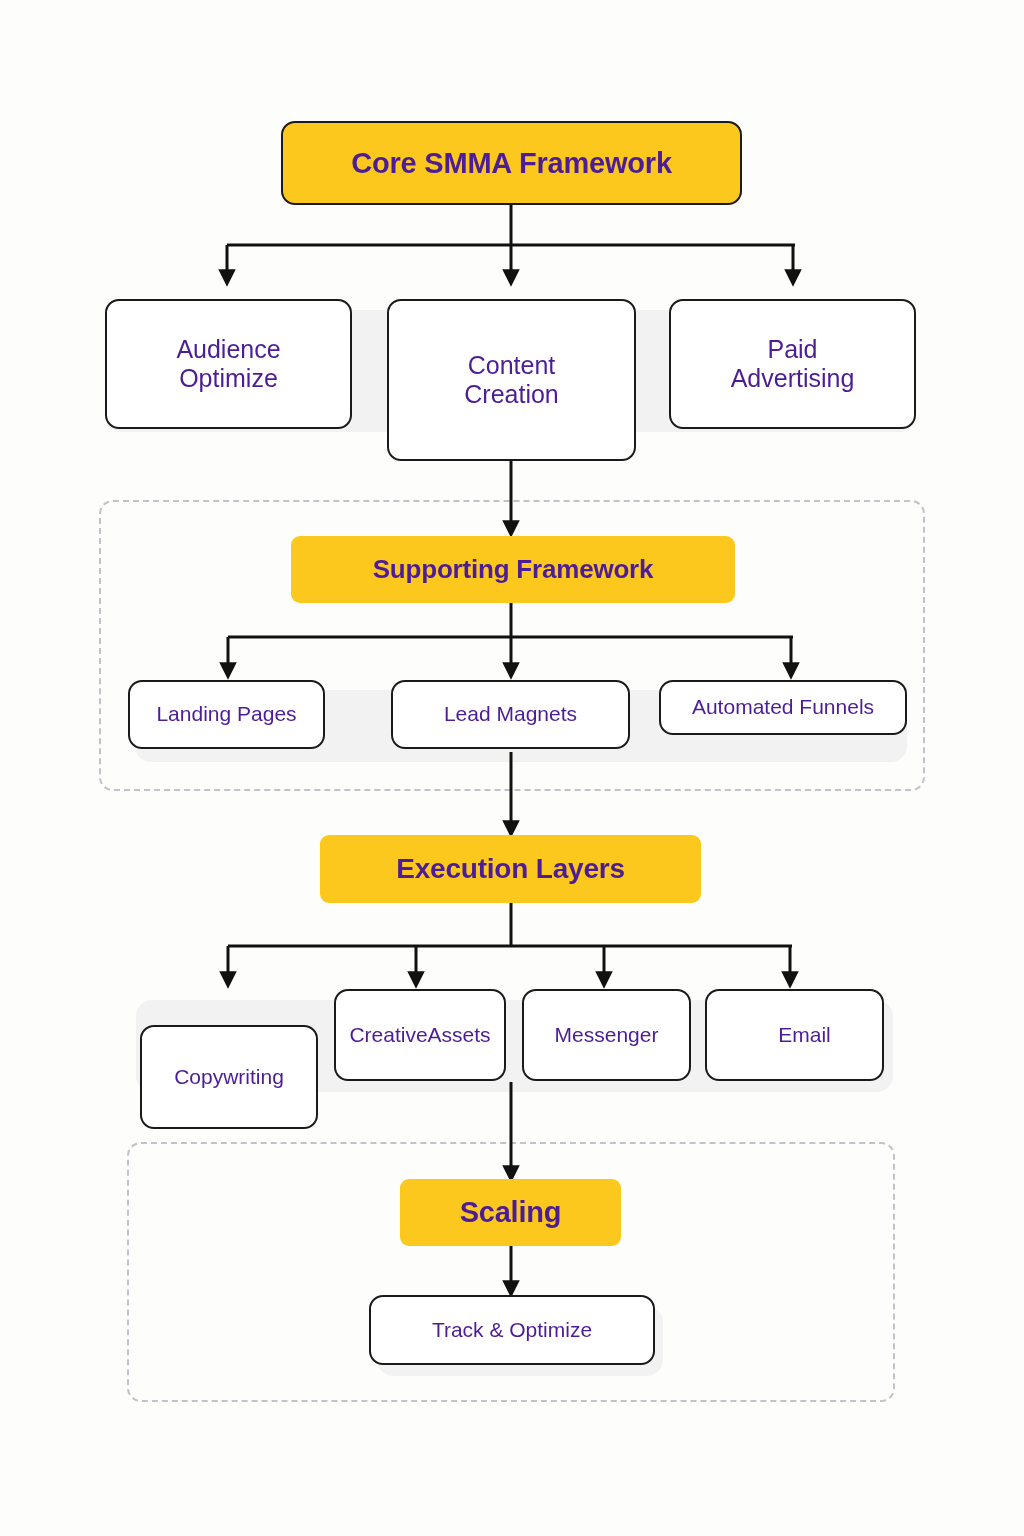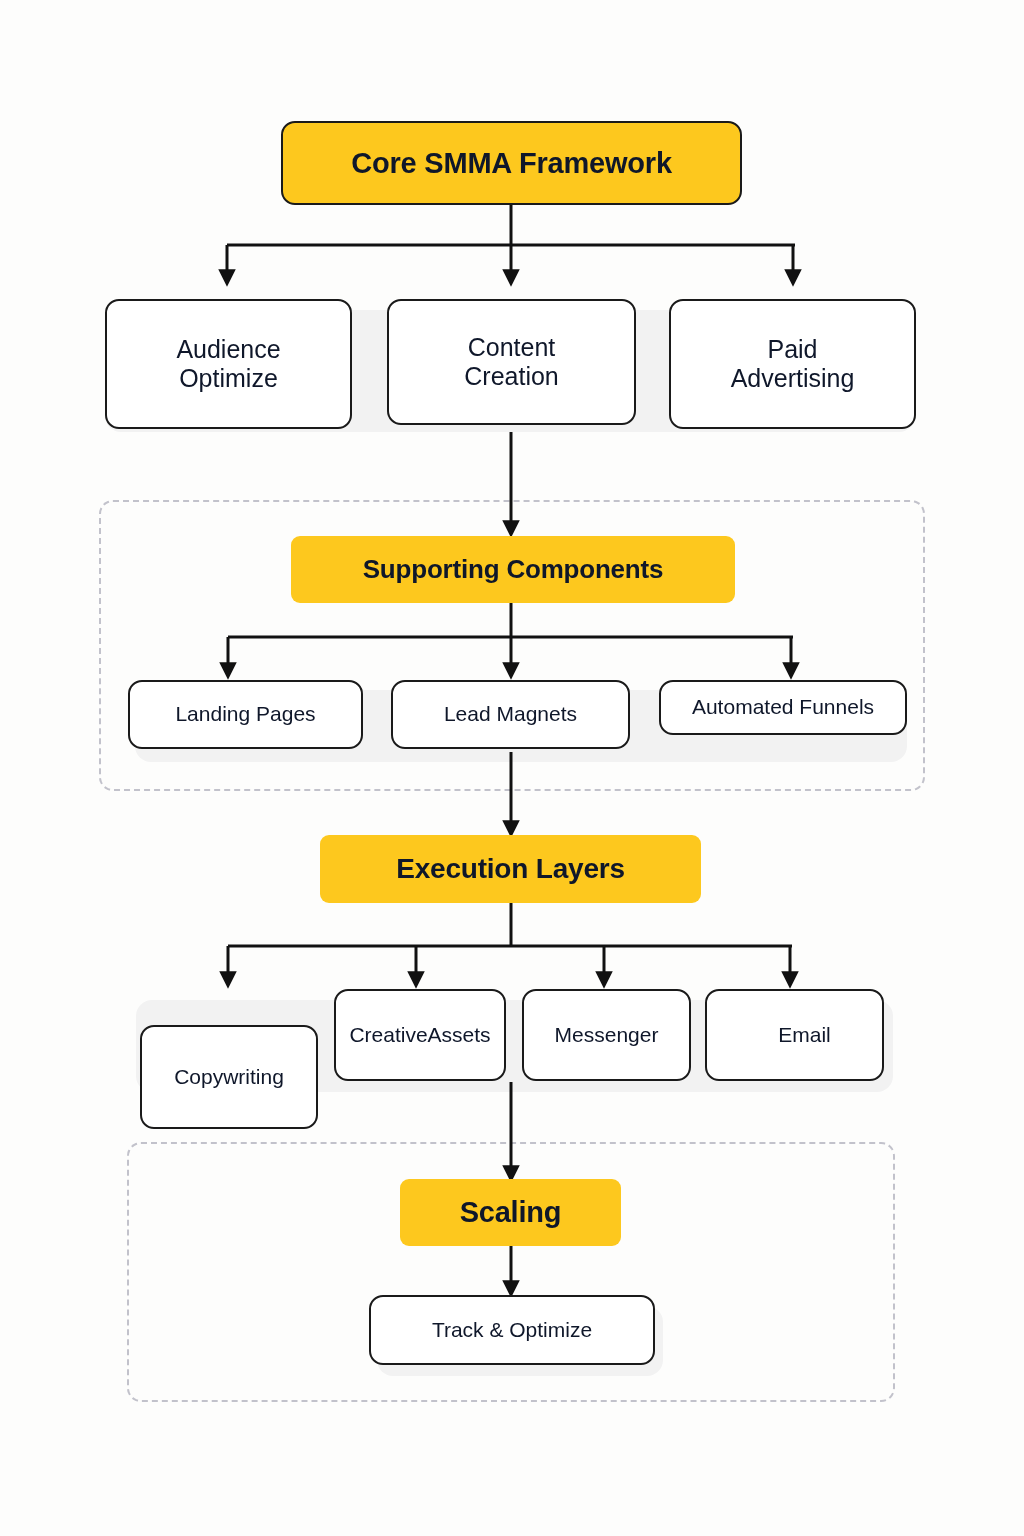--- a/index.html
+++ b/index.html
@@ -46,21 +46,21 @@
   }
 
   
   .node {
     position: absolute;
     display: flex;
     align-items: center;
     justify-content: center;
     text-align: center;
     z-index: 3;
-    color: #0f172a;
+    color: #4c1d95;
     line-height: 1.18;
   }
 
   
   .node.box {
     background: #ffffff;
     border: 2.5px solid #1a1a1a;
     border-radius: 14px;
   }
 
@@ -141,35 +141,35 @@
 
   <div class="node accent outlined t-root" style="left:281px; top:121px; width:461px; height:84px;">
     <span>Core SMMA Framework</span>
   </div>
 
   <div class="node box t-lvl1" style="left:105px; top:299px; width:247px; height:130px; flex-direction:column;">
     <span>Audience</span>
     <span>Optimize</span>
   </div>
 
-  <div class="node box t-lvl1" style="left:387px; top:299px; width:249px; height:126px; flex-direction:column;">
+  <div class="node box t-lvl1" style="left:387px; top:299px; width:249px; height:162px; flex-direction:column;">
     <span>Content</span>
     <span>Creation</span>
   </div>
 
   <div class="node box t-lvl1" style="left:669px; top:299px; width:247px; height:130px; flex-direction:column;">
     <span>Paid</span>
     <span>Advertising</span>
   </div>
 
   <div class="node accent t-accent2" style="left:291px; top:536px; width:444px; height:67px;">
-    <span>Supporting Components</span>
-  </div>
-
-  <div class="node box t-lvl2" style="left:128px; top:680px; width:235px; height:69px;">
+    <span>Supporting Framework</span>
+  </div>
+
+  <div class="node box t-lvl2" style="left:128px; top:680px; width:197px; height:69px;">
     <span>Landing Pages</span>
   </div>
 
   <div class="node box t-lvl2" style="left:391px; top:680px; width:239px; height:69px;">
     <span>Lead Magnets</span>
   </div>
 
   <div class="node box t-lvl2" style="left:659px; top:680px; width:248px; height:55px;">
     <span>Automated Funnels</span>
   </div>

